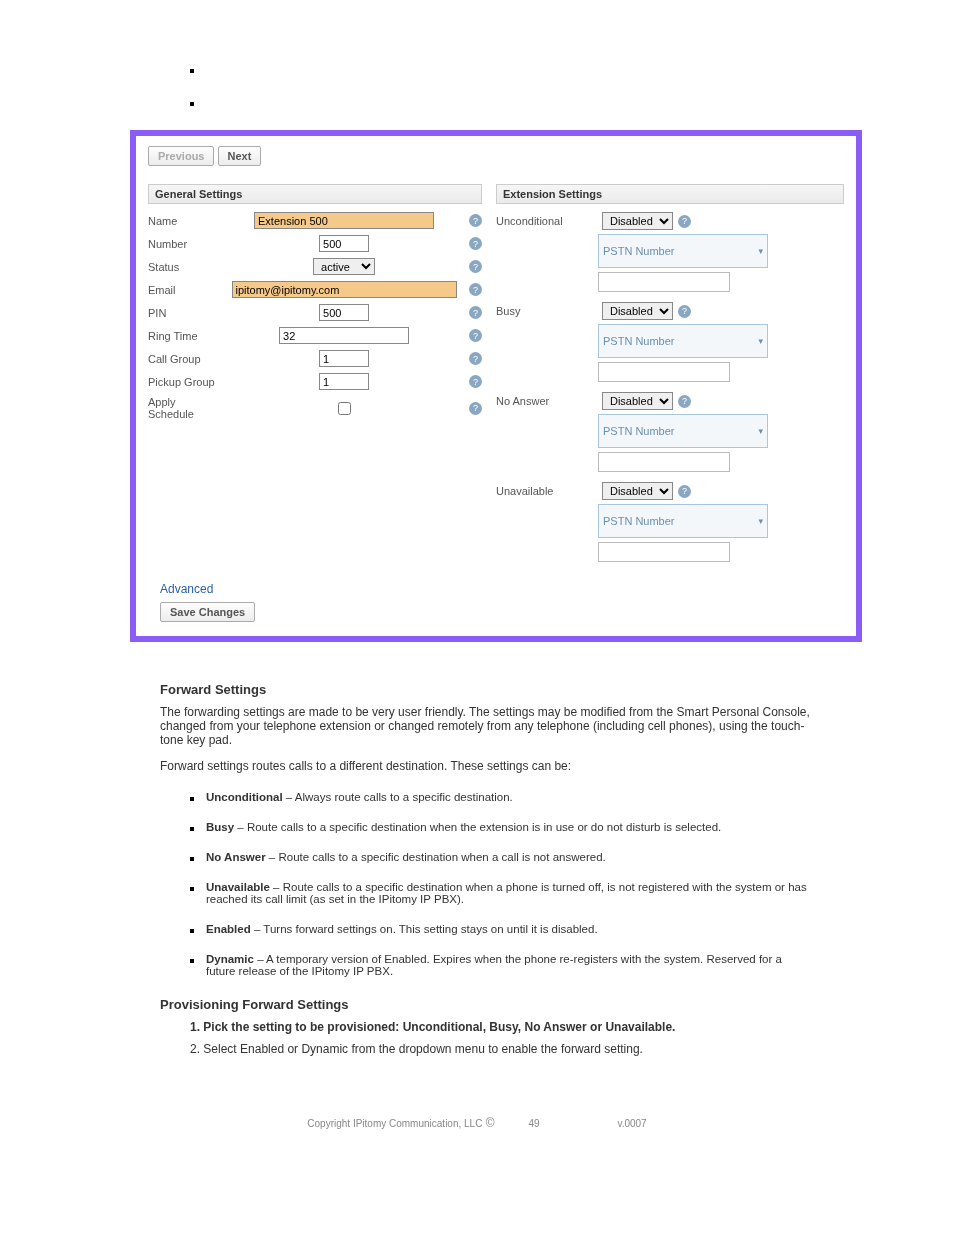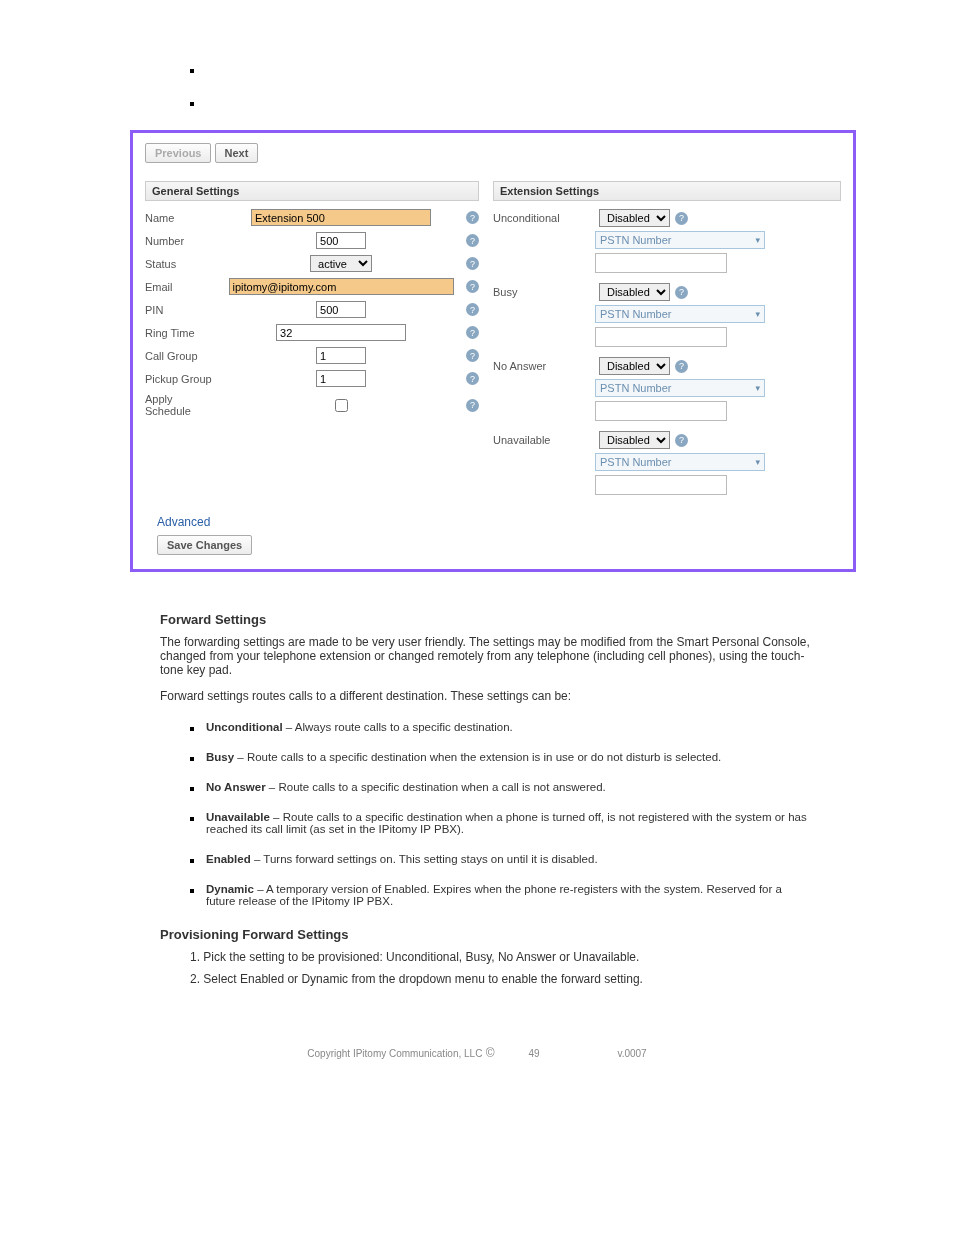--- a/index.html
+++ b/index.html
@@ -2,21 +2,21 @@
 <html><head>
 <meta charset="utf-8">
 <style>
   body { margin:0; font-family: Arial, Helvetica, sans-serif; font-size:12px; color:#333; background:#fff; }
   .page { width:954px; margin:0 auto; padding:40px 60px 40px 60px; box-sizing:border-box; }
   .top-bullets { margin-left:130px; margin-bottom:10px; }
   .top-bullets .b { display:flex; align-items:flex-start; margin:24px 0; }
   .top-bullets .dot { width:4px; height:4px; background:#000; margin-top:5px; margin-right:10px; flex:0 0 auto; }
   .top-bullets .txt { color:#ccc; } 
 
-  .panel-wrap { border:3px solid #8b5cf6; margin:0 8px 0 70px; width:720px; }
+  .panel-wrap { border:6px solid #8b5cf6; margin:0 8px 0 70px; width:720px; }
   .panel-inner { padding:10px 12px 14px 12px; font-size:11px; color:#444; font-family: Arial, sans-serif; }
 
   .nav-row { margin-bottom:18px; }
   .btn { display:inline-block; border:1px solid #aaa; background:linear-gradient(#fdfdfd,#ececec); padding:3px 9px; font-size:11px; font-weight:bold; color:#555; border-radius:2px; cursor:pointer; }
   .btn.disabled { color:#aaa; cursor:default; }
 
   .sections { display:flex; }
   .col { flex:1; }
   .col.left { flex:0 0 48%; margin-right:2%; }
   .col.right { flex:0 0 50%; }
@@ -34,21 +34,21 @@
   input.tx.w-email{ width:225px; }
   input.tx.w-rt   { width:130px; }
   select.sel.w-stat{ width:62px; }
 
   .help { display:inline-flex; align-items:center; justify-content:center; width:13px; height:13px; border-radius:50%; background:#8aa7c2; color:#fff; font-size:9px; margin-left:5px; cursor:help; }
   .help::before{ content:"?"; }
 
   .fw-block { margin-bottom:10px; }
   .fw-row1 { display:flex; align-items:center; }
   select.sel.fw { height:18px; font-size:11px; }
-  .pstn { display:flex; align-items:center; border:1px solid #a8c6dd; background:#f3f7fa; color:#6b8fb0; height:18px; width:170px; margin-top:4px; margin-left:102px; padding:0 4px; box-sizing:border-box; cursor:default; }
+  .pstn { display:flex; align-items:center; border:1px solid #a8c6dd; background:#f3f7fa; color:#6b8fb0; height:34px; width:170px; margin-top:4px; margin-left:102px; padding:0 4px; box-sizing:border-box; cursor:default; }
   .pstn .chev { margin-left:auto; font-size:9px; color:#6b8fb0; }
   .num-box { border:1px solid #bbb; height:18px; width:130px; margin-top:4px; margin-left:102px; background:#fff; }
 
   .advanced { margin:10px 0 6px 12px; }
   .advanced a { color:#2a5fa8; font-size:12px; text-decoration:none; cursor:pointer; }
   .save-row { margin-left:12px; margin-top:4px;} 
 
   
   .body-sect { margin:40px 0 0 100px; width:650px; }
   .h { font-weight:bold; font-size:13px; margin:20px 0 8px 0; }
@@ -206,21 +206,21 @@
       <li><b>Unconditional</b><span> – Always route calls to a specific destination.</span></li>
       <li><b>Busy</b><span> – Route calls to a specific destination when the extension is in use or do not disturb is selected.</span></li>
       <li><b>No Answer</b><span> – Route calls to a specific destination when a call is not answered.</span></li>
       <li><b>Unavailable</b><span> – Route calls to a specific destination when a phone is turned off, is not registered with the system or has reached its call limit (as set in the IPitomy IP PBX).</span></li>
       <li><b>Enabled</b><span> – Turns forward settings on. This setting stays on until it is disabled.</span></li>
       <li><b>Dynamic</b><span> – A temporary version of Enabled. Expires when the phone re-registers with the system. Reserved for a future release of the IPitomy IP PBX.</span></li>
     </ul>
 
     <div class="h">Provisioning Forward Settings</div>
     <div style="margin-left:30px;">
-      <div style="margin:8px 0;">1. Pick the setting to be provisioned: Unconditional, Busy, No Answer or Unavailable.</div>
+      <div style="margin:8px 0;font-weight:bold;">1. Pick the setting to be provisioned: Unconditional, Busy, No Answer or Unavailable.</div>
       <div style="margin:8px 0;">2. Select Enabled or Dynamic from the dropdown menu to enable the forward setting.</div>
     </div>
   </div>
 
   <div class="footer">
     <span>
       <span>Copyright   IPitomy Communication, LLC</span><span class="copy"> © </span>
     </span>
     &nbsp;&nbsp;&nbsp;&nbsp;&nbsp;&nbsp;&nbsp;&nbsp;&nbsp;&nbsp;
     <span>49</span>

